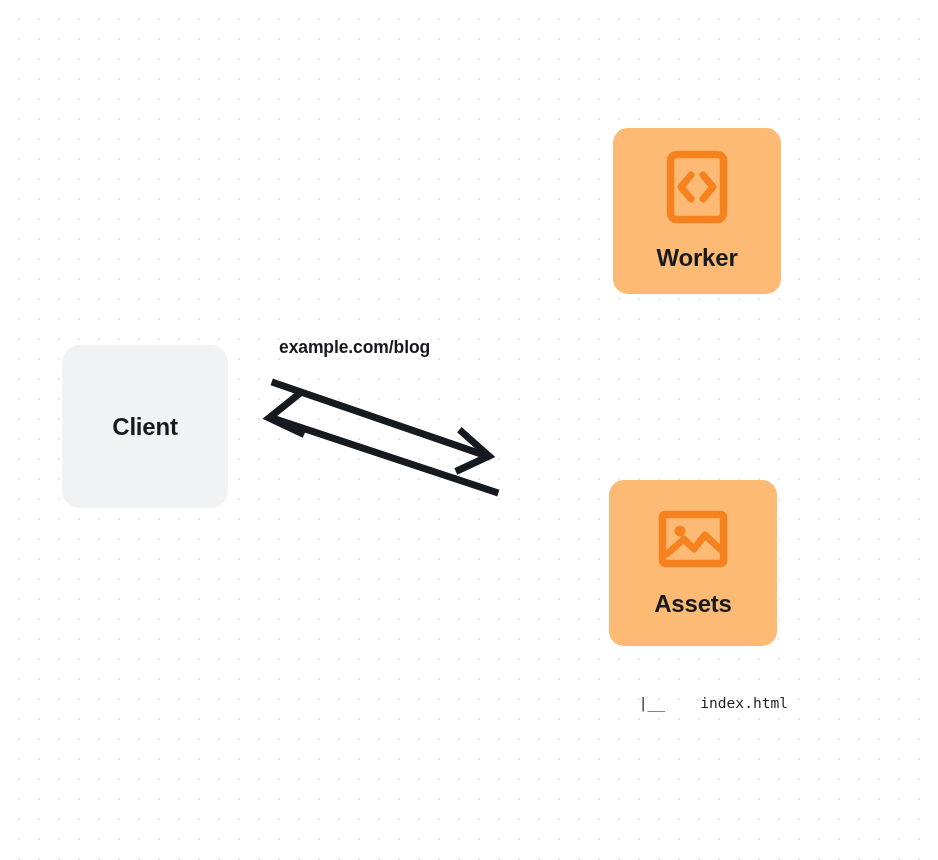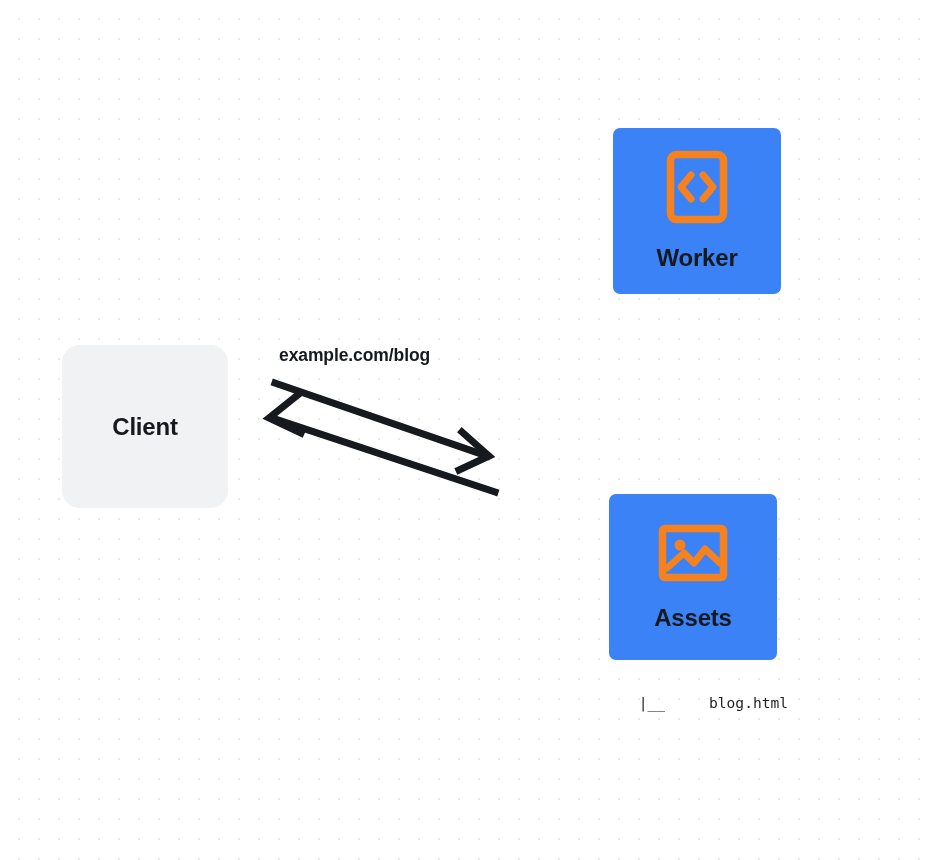--- a/index.html
+++ b/index.html
@@ -55,21 +55,20 @@
 
   #request-label {
     position: absolute;
     left: 279px;
     top: 337px;
     font-size: 17.5px;
     font-weight: bold;
     color: #16191d;
     letter-spacing: -0.1px;
     white-space: nowrap;
-    margin-top: 8px;
   }
 
   
   #project-container {
     position: absolute;
     left: 541px;
     top: 65px;
     width: 306px;
     height: 725px;
     border: 4px dashed #f6821f;
@@ -86,39 +85,38 @@
     font-size: 25px;
     font-weight: bold;
     color: #f6821f;
     letter-spacing: -0.3px;
     white-space: nowrap;
   }
 
   
   .service-card {
     position: absolute;
-    background: #3b82f6;
-    border-radius: 7px;
+    background: #fdba74;
+    border-radius: 15px;
     display: flex;
     flex-direction: column;
     align-items: center;
     justify-content: center;
   }
   #worker-card {
     left: 613px;
     top: 128px;
     width: 168px;
     height: 166px;
   }
   #assets-card {
     left: 609px;
     top: 480px;
     width: 168px;
     height: 166px;
-    margin-top: 14px;
   }
   .service-icon {
     display: block;
     margin-bottom: 16px;
   }
   .service-label {
     font-size: 24px;
     font-weight: bold;
     color: #16191d;
     letter-spacing: -0.2px;
@@ -182,17 +180,17 @@
       <svg width="70" height="62" viewBox="0 0 70 62" fill="none" xmlns="http://www.w3.org/2000/svg">
         <rect x="4.5" y="6.5" width="61" height="49" rx="2.5" ry="2.5" stroke="#f6821f" stroke-width="7.5"></rect>
         <circle cx="22" cy="23" r="5.5" fill="#f6821f"></circle>
         <path d="M9 46 L26 31 L36 41 L47 27 L62 41" stroke="#f6821f" stroke-width="7" stroke-linecap="round" stroke-linejoin="round" fill="none"></path>
       </svg>
     </span>
     <span class="service-label">Assets</span>
   </div>
 
   <div id="assets-file-tree">
-    <span class="tree-row">      |__     blog.html</span>
+    <span class="tree-row">      |__    index.html</span>
     
   </div>
 
 </div>
 
 </body></html>

